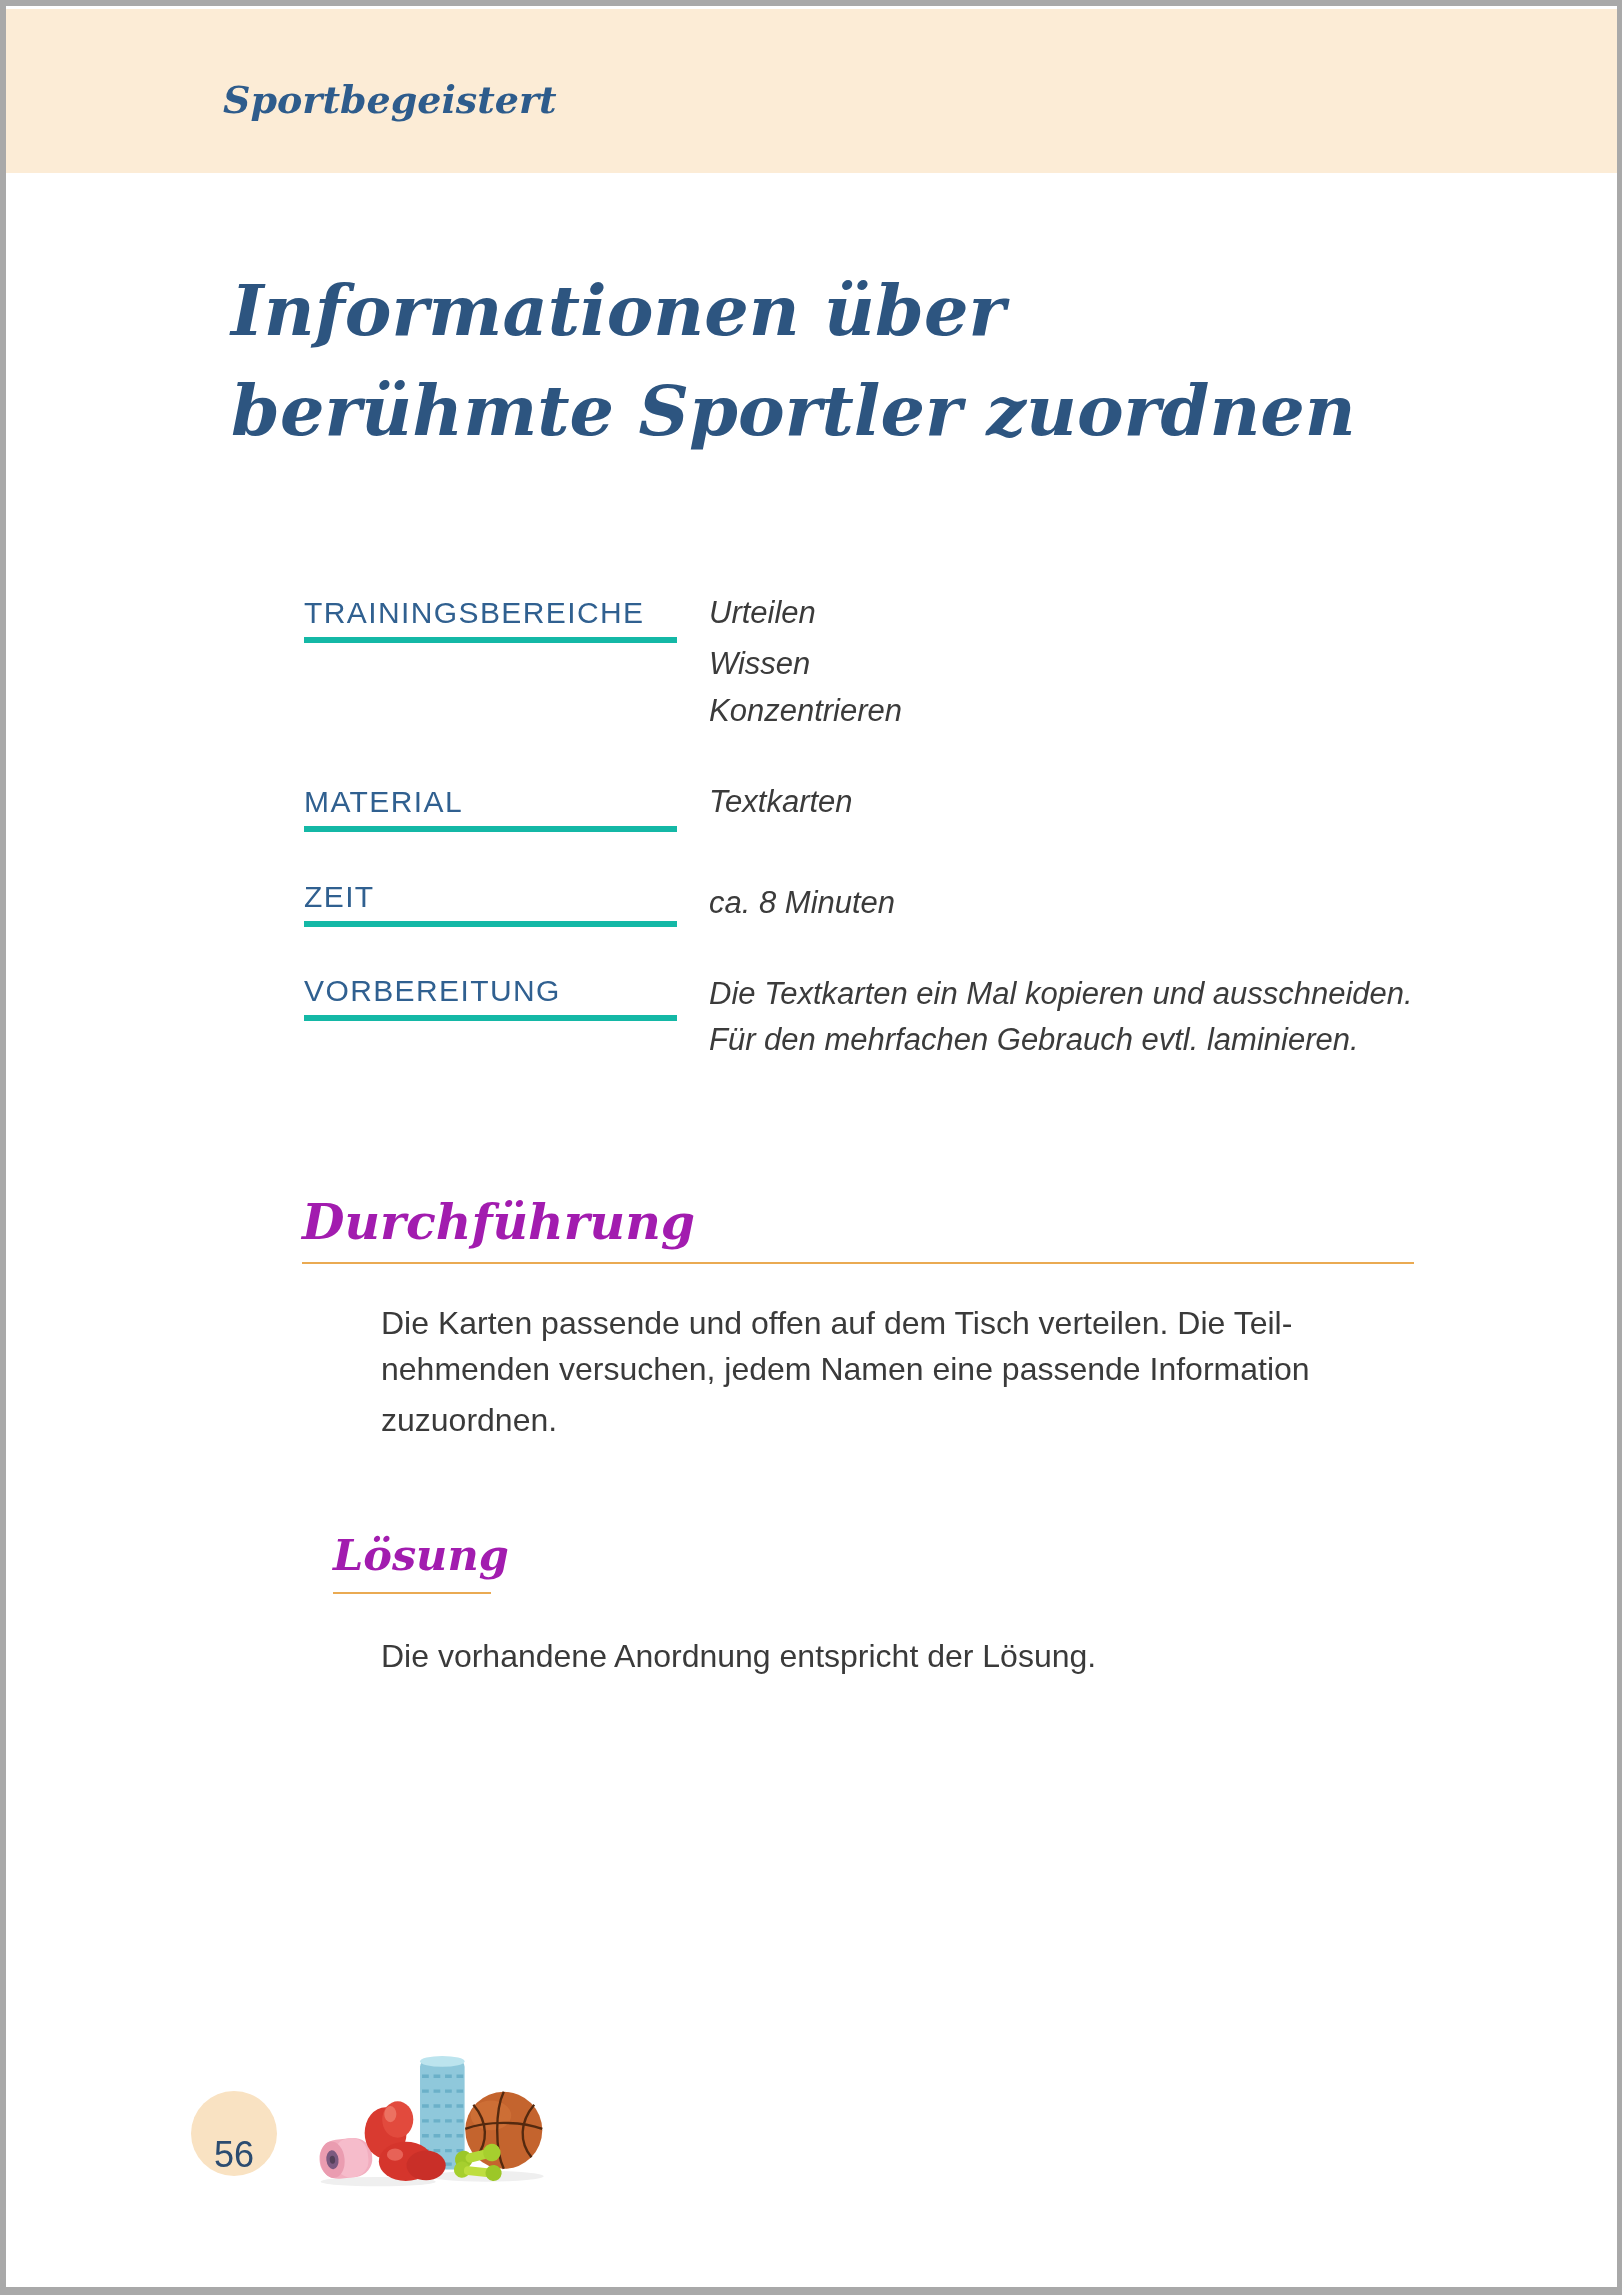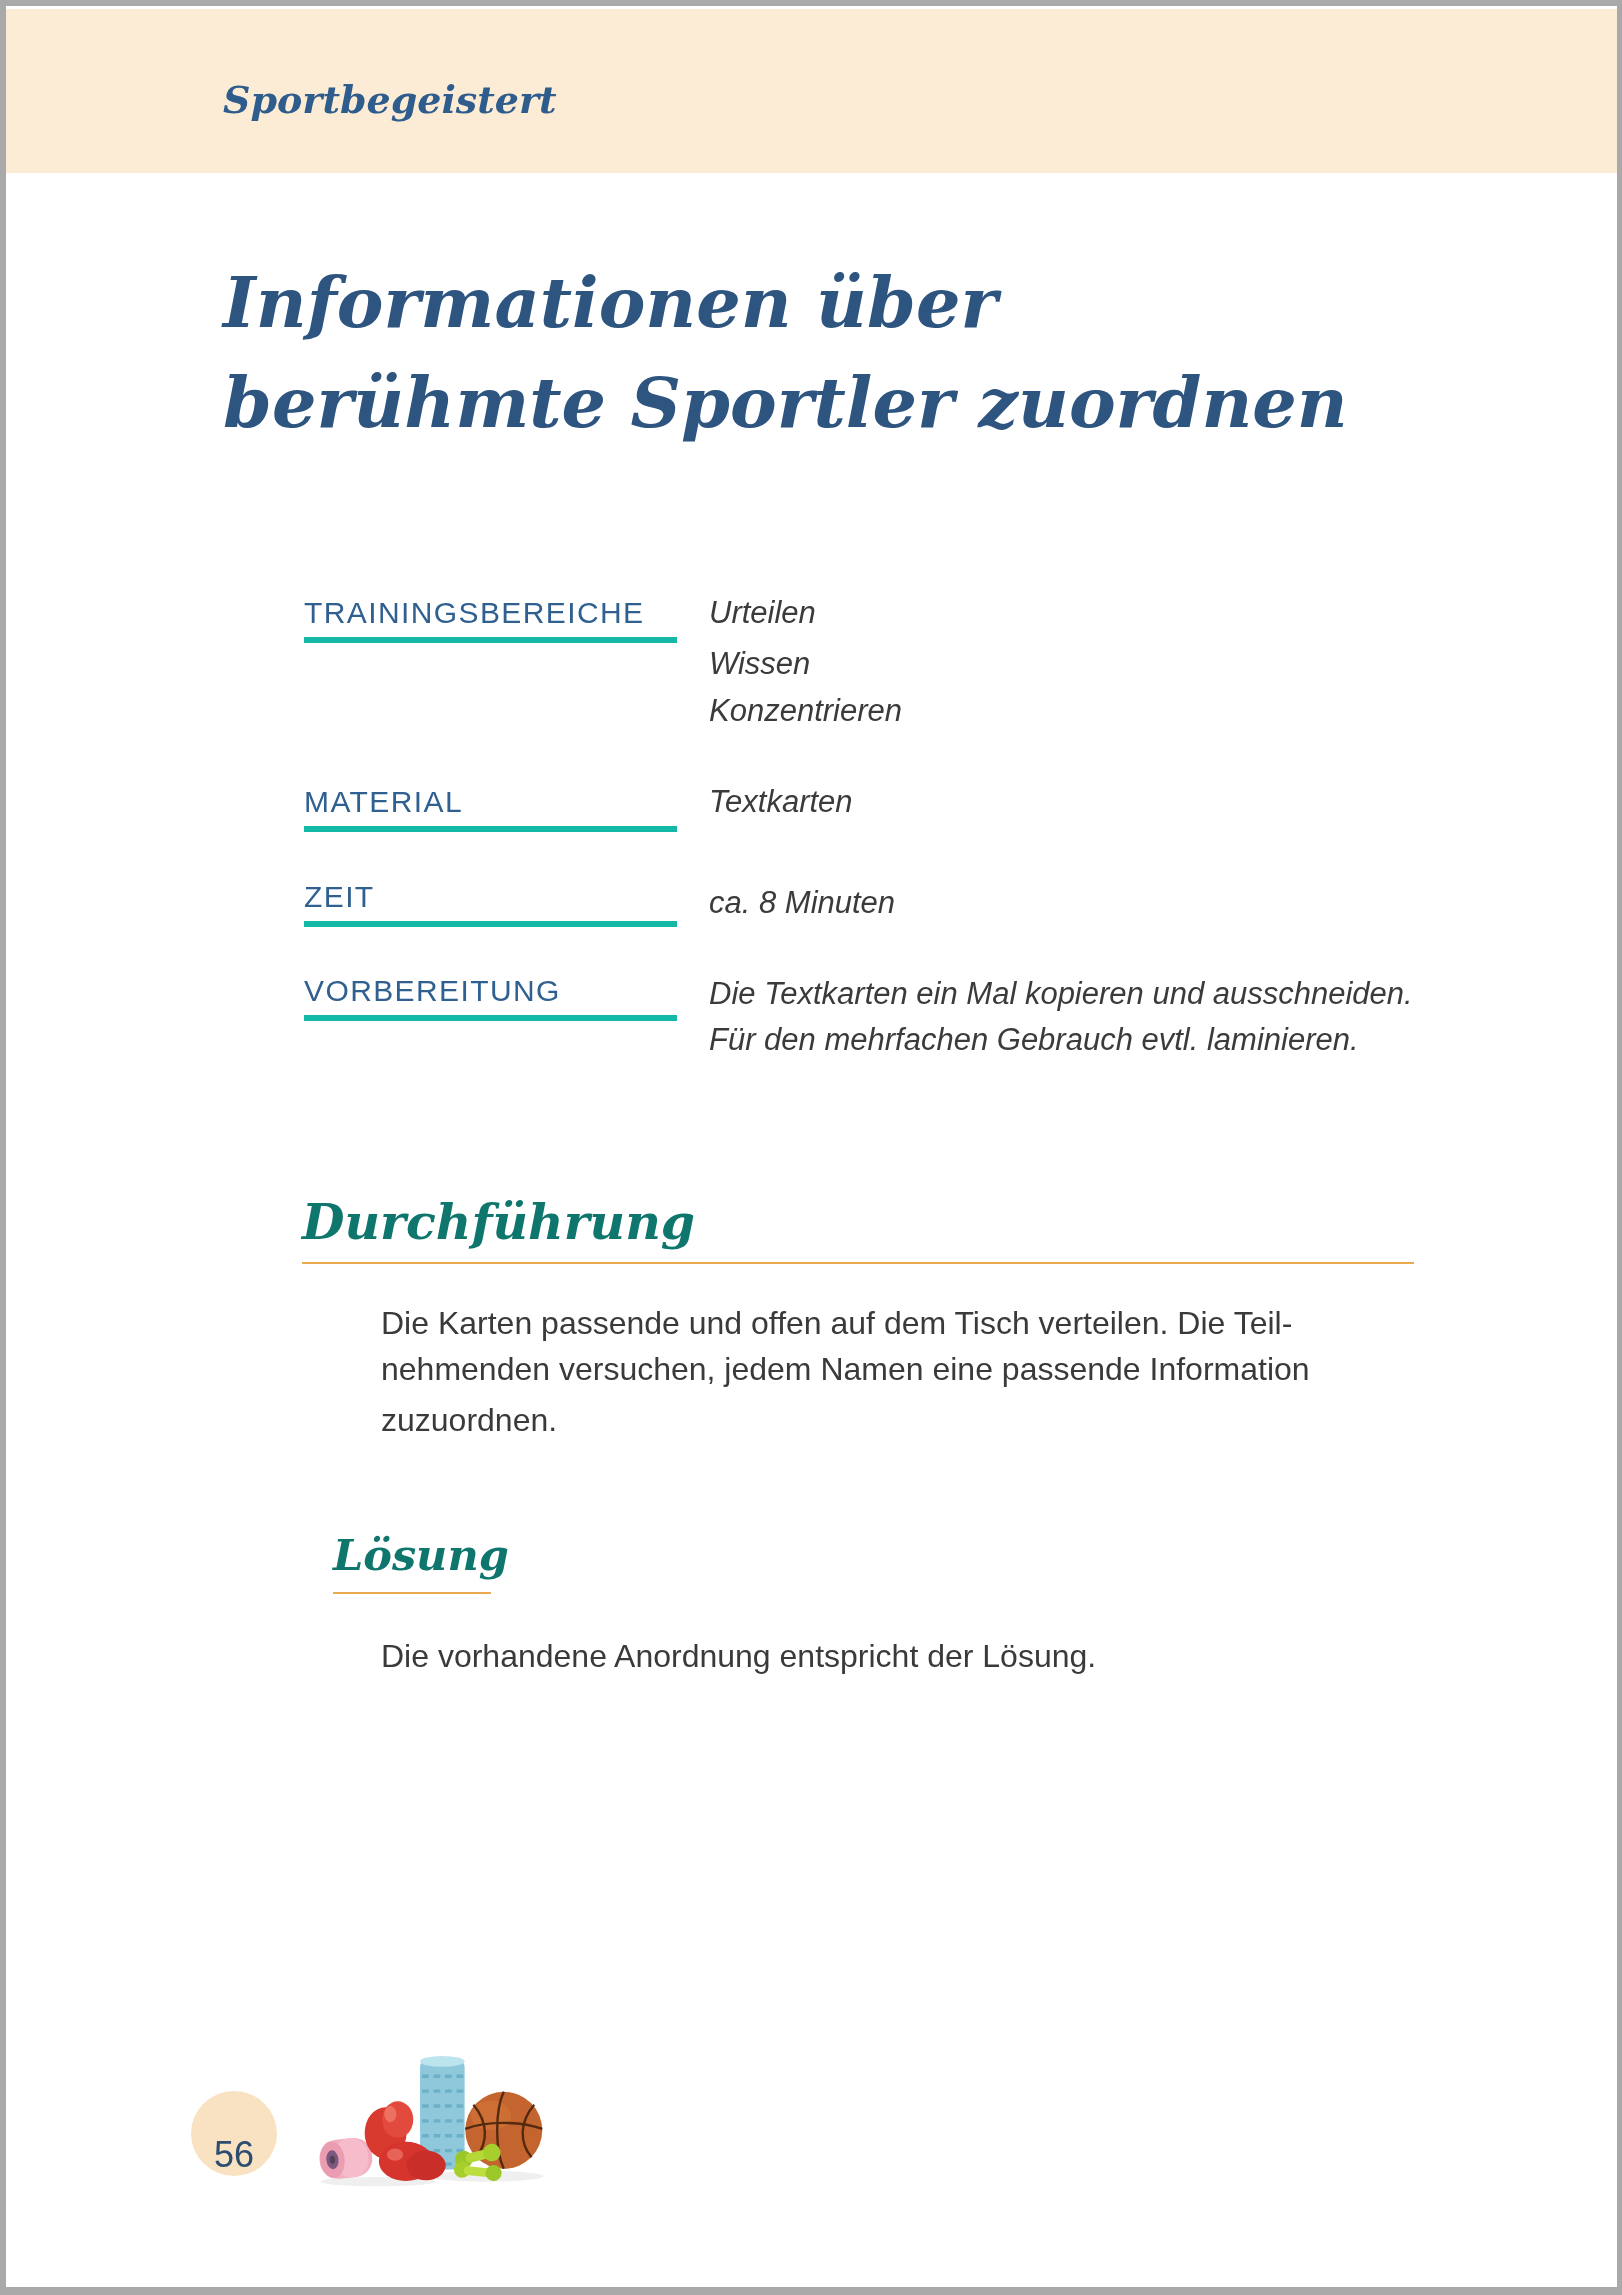--- a/index.html
+++ b/index.html
@@ -4,31 +4,31 @@
 <style>
   html,body{margin:0;padding:0;background:#a9a9a9;}
   #screen{position:relative;width:1623px;height:2295px;background:#a9a9a9;overflow:hidden;
           font-family:"Liberation Sans",sans-serif;}
   .page{position:absolute;left:6px;top:6px;width:1611px;height:2281px;background:#ffffff;}
 
   .band{position:absolute;left:0;top:2.7px;width:100%;height:164px;background:#fcecd6;}
   .running{position:absolute;left:217px;top:68px;font-family:"DejaVu Serif",serif;
            font-style:italic;font-weight:bold;font-size:38px;color:#2e5c8c;}
 
-  .title{position:absolute;left:217px;top:247px;margin:0;font-family:"DejaVu Serif",serif;
+  .title{position:absolute;left:217px;top:247px;margin:8px;font-family:"DejaVu Serif",serif;
          font-style:italic;font-weight:bold;font-size:70px;line-height:100px;color:#2d5580;}
   .title span{display:block;}
 
   .mlabel{position:absolute;left:298px;width:373px;height:41px;
           font-size:30px;letter-spacing:1.4px;color:#306090;
           border-bottom:6px solid #14b8a6;}
   .mval{position:absolute;left:703px;font-style:italic;font-size:31px;line-height:31px;color:#3b3b3b;}
 
   .script-h{position:absolute;font-family:"DejaVu Serif",serif;font-style:italic;font-weight:bold;
-            color:#0f766e;}
+            color:#a21caf;}
   .rule{position:absolute;border-top:2px solid #eaaa52;height:0;}
 
   .pline{position:absolute;left:375px;font-size:32px;line-height:32px;color:#3a3a3a;}
 
   .pagenum-circle{position:absolute;left:185px;top:2085px;width:86px;height:85px;
                   background:#f9e2c2;border-radius:50%;display:flex;align-items:flex-end;justify-content:center;}
   .pagenum-circle div{font-size:36px;color:#2c4c70;}
 
   .illu{position:absolute;left:308px;top:2043px;width:233px;height:139px;}
 </style>

